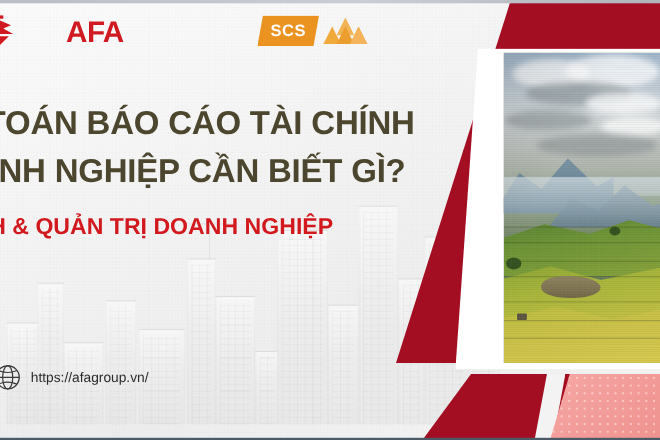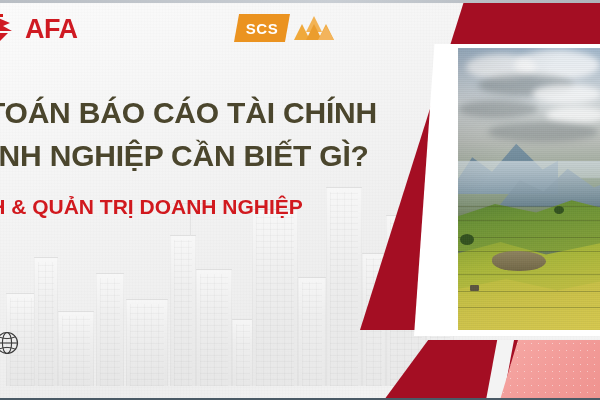--- a/index.html
+++ b/index.html
@@ -77,21 +77,21 @@
     clip-path:polygon(40% 0%, 100% 0%, 60% 100%, 0% 100%);}
   .top-rule{position:absolute;left:0;top:0;width:600px;height:3px;
     background:linear-gradient(90deg,#b9bec4 0%,#c9ced4 55%,#aeb4ba 100%);}
   .bottom-rule{position:absolute;left:0;bottom:0;width:600px;height:2px;background:#4a5a66;}
   .left-red-tick{position:absolute;left:0;top:14px;width:3px;height:3px;background:#d11a1a;}
 
   
   .logo-afa{position:absolute;left:-6px;top:14px;display:flex;align-items:center;gap:1px;}
   .afa-mark{width:30px;height:30px;}
   .afa-text{font-size:27px;font-weight:bold;color:#cf1a22;letter-spacing:-.5px;line-height:1;
-    font-family:"Liberation Sans",sans-serif;}
+    font-family:"Liberation Sans",sans-serif;margin-left:35px;}
   .logo-scs{position:absolute;left:234px;top:14px;display:flex;align-items:center;}
   .scs-plate{position:relative;width:56px;height:28px;background:#eb9320;
     clip-path:polygon(9% 0%, 100% 0%, 91% 100%, 0% 100%);
     display:flex;align-items:center;justify-content:center;text-align:right;}
   .scs-text{color:#fff;font-size:15px;font-weight:bold;letter-spacing:.5px;
     font-family:"Liberation Sans",sans-serif;}
   .scs-mark{width:44px;height:28px;margin-left:2px;}
 
   
   .headline{position:absolute;left:-46px;top:92px;width:470px;
@@ -216,16 +216,17 @@
     <span class="globe">
       <svg viewBox="0 0 26 26" width="26" height="26" aria-hidden="true">
         <circle cx="13" cy="13" r="10.5" fill="none" stroke="#3a3a3a" stroke-width="1.2"></circle>
         <ellipse cx="13" cy="13" rx="4.6" ry="10.5" fill="none" stroke="#3a3a3a" stroke-width="1.1"></ellipse>
         <line x1="2.5" y1="13" x2="23.5" y2="13" stroke="#3a3a3a" stroke-width="1.1"></line>
         <path d="M4.6 6.8 Q13 10.4 21.4 6.8" fill="none" stroke="#3a3a3a" stroke-width="1"></path>
         <path d="M4.6 19.2 Q13 15.6 21.4 19.2" fill="none" stroke="#3a3a3a" stroke-width="1"></path>
       </svg>
     </span>
     <span class="url-list">
+      <div>https://afagroup.vn/</div>
     </span>
   </div>
 
 </div>
 
 </body></html>

